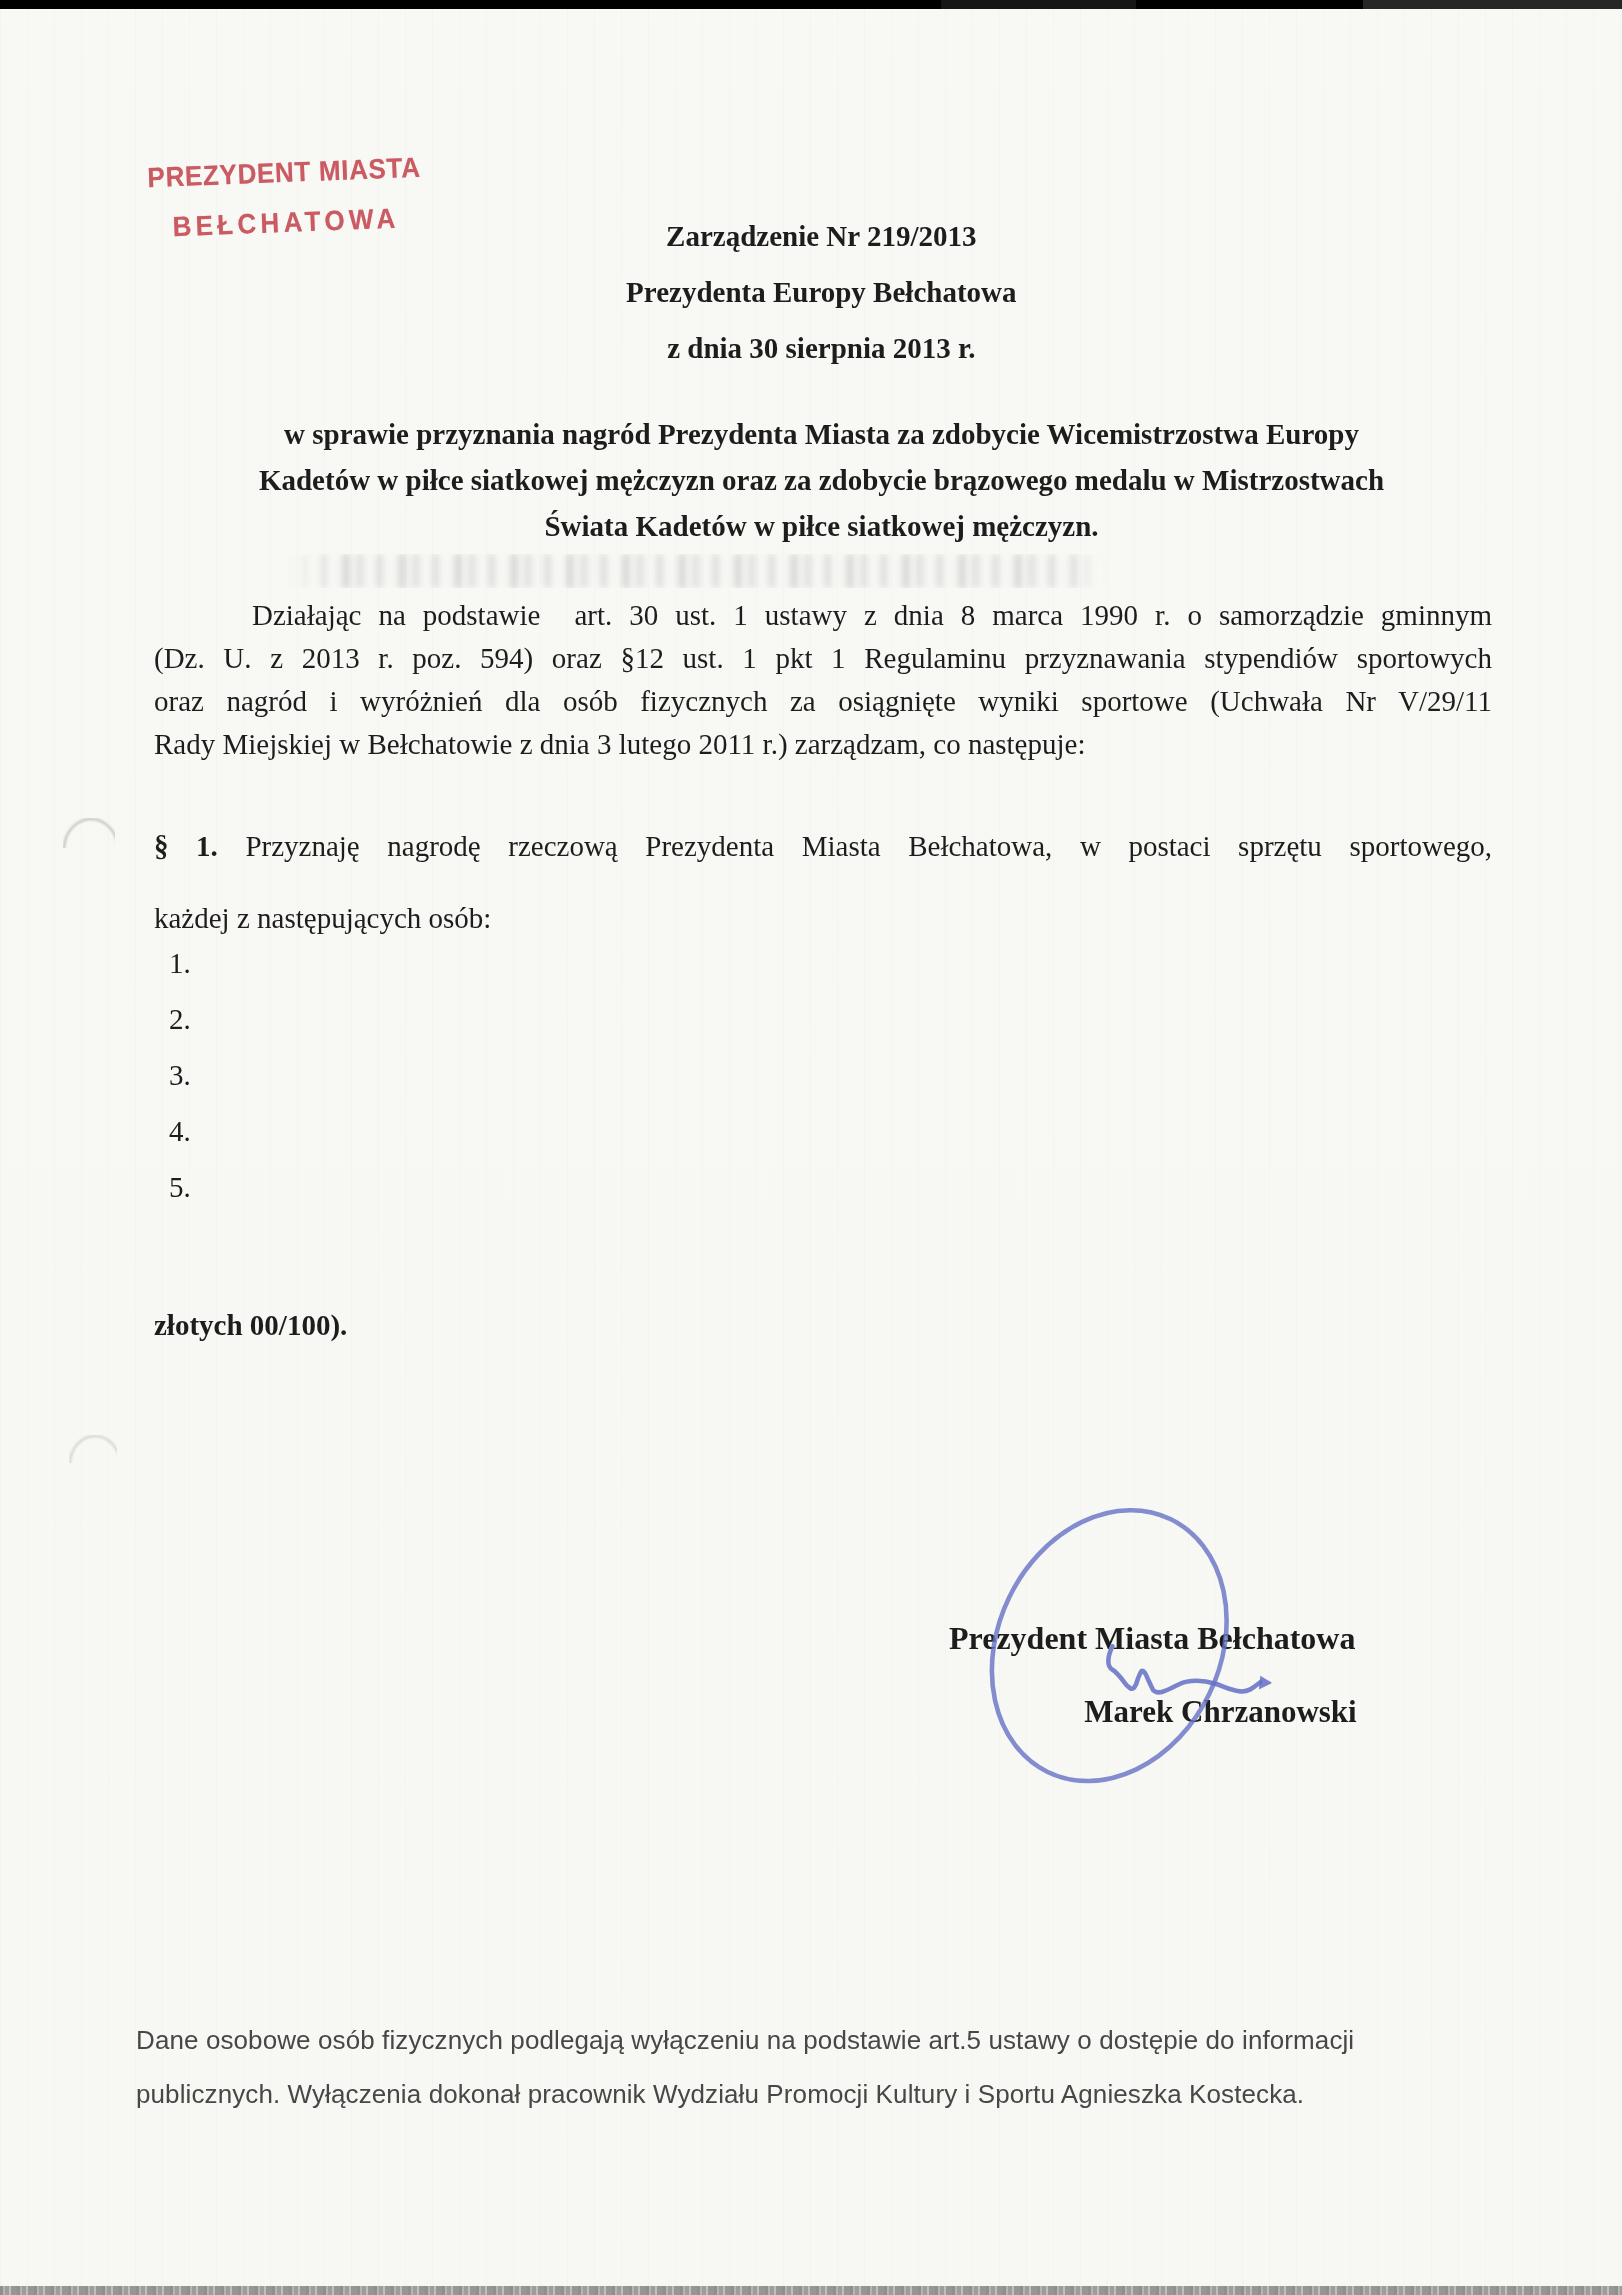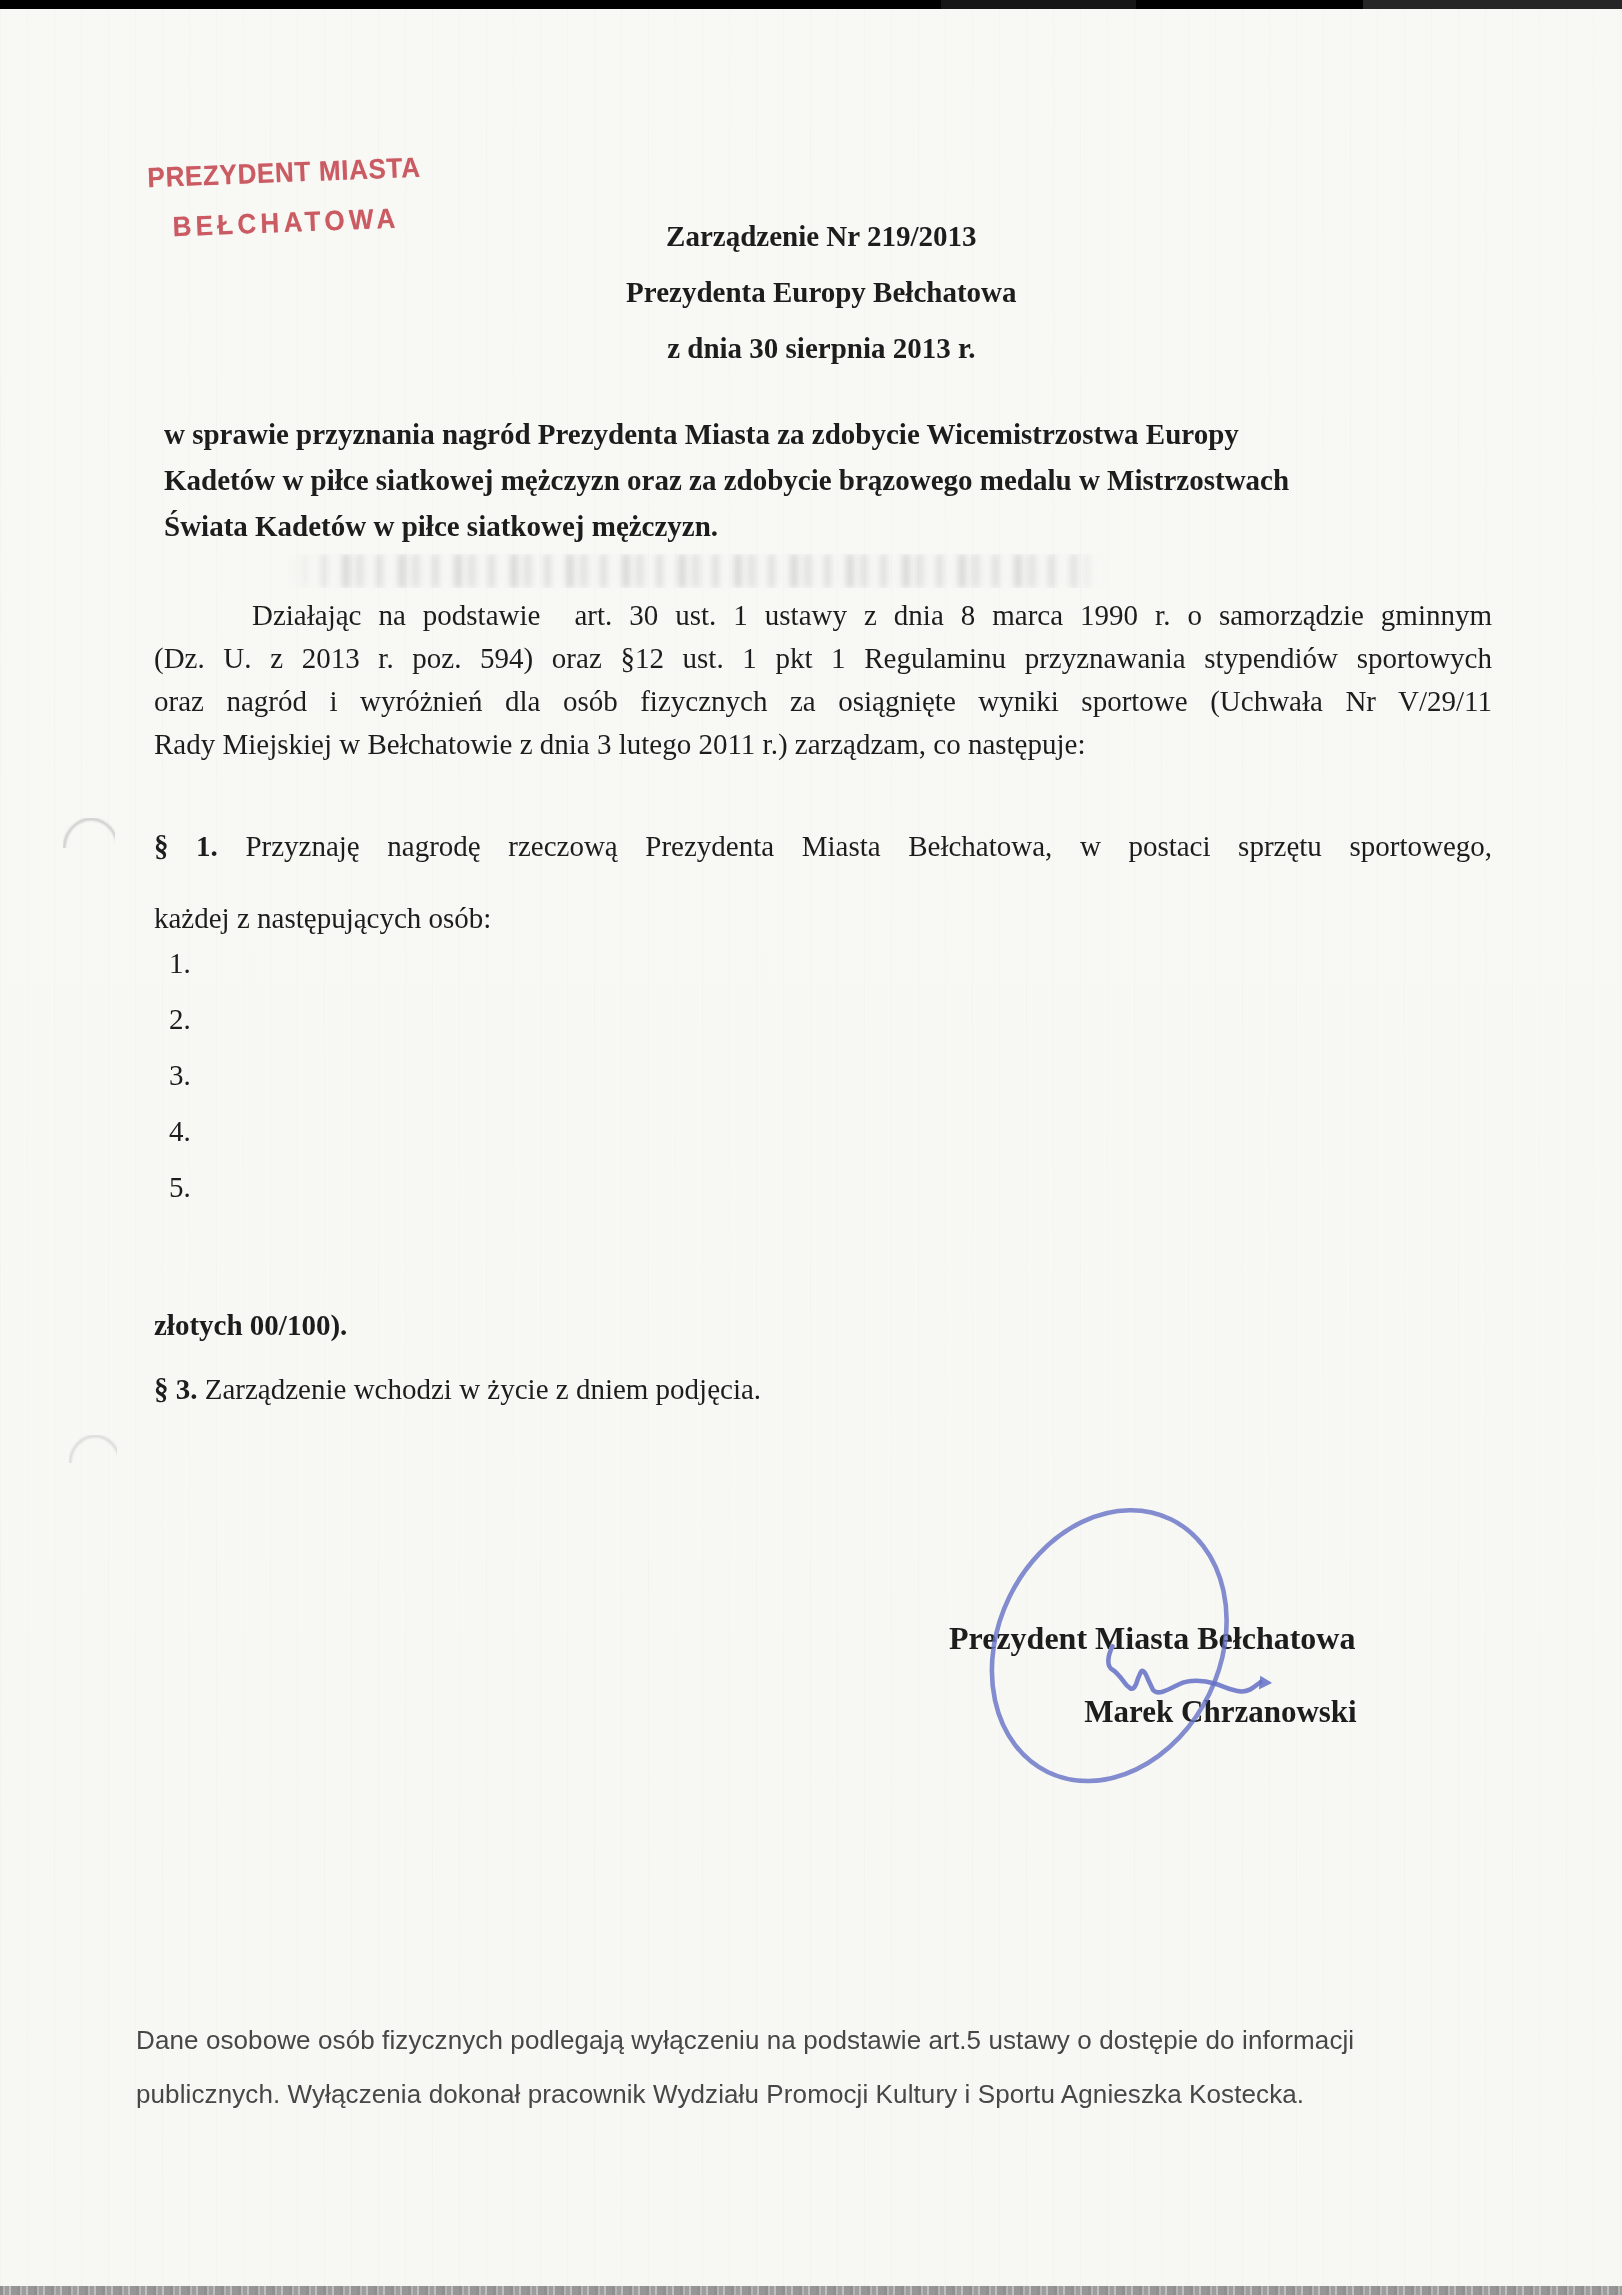--- a/index.html
+++ b/index.html
@@ -39,21 +39,21 @@
     text-align:center;transform:rotate(-2.2deg);
     font-family:"Liberation Sans","DejaVu Sans",sans-serif;
     font-weight:700;color:#c5464f;opacity:.88;
     text-shadow:0 0 0.7px rgba(197,70,79,.55);
   }
   .stamp-l1{font-size:28px;letter-spacing:0.7px;transform:scaleX(.93);}
   .stamp-l2{font-size:28px;letter-spacing:4.6px;transform:scaleX(.93);margin-top:17.7px;}
   
   .title-block{position:absolute;left:19.6px;right:0;top:208px;text-align:center;font-weight:bold;font-size:29px;}
   .title-block .tl{line-height:56px;height:56px;}
-  .subject{position:absolute;left:164px;width:1315px;top:411px;font-weight:bold;font-size:29px;line-height:46px;}
+  .subject{position:absolute;left:164px;width:1315px;top:411px;text-align:center;font-weight:bold;font-size:29px;line-height:46px;}
   
   .legal{position:absolute;left:154px;width:1338px;top:594px;font-size:29px;line-height:43px;}
   .jline{text-align:justify;text-align-last:justify;-moz-text-align-last:justify;}
   .indent{text-indent:98px;}
   .sec{position:absolute;left:154px;width:1338px;font-size:29px;}
   .s1-l1{top:830px;}
   .s1-l2{top:902px;}
   .list{position:absolute;left:169px;top:944px;font-size:29px;}
   .list .li{height:56px;line-height:38px;}
   .s2-l1{top:1249px;}
@@ -113,23 +113,20 @@
   <div class="list">
     <div class="li">1.</div>
     <div class="li">2.</div>
     <div class="li">3.</div>
     <div class="li">4.</div>
     <div class="li">5.</div>
   </div>
 
   <div class="sec s2-l2 b">złotych 00/100).</div>
 
-  <div class="sec s3">
-    <span class="b">§ 3.</span><span> Zarządzenie wchodzi w życie z dniem podjęcia.</span>
-  </div>
 
   <div class="sig">
     <div class="sig-title">Prezydent Miasta Bełchatowa</div>
     <div class="sig-name">Marek Chrzanowski</div>
     <svg class="sig-svg" width="497" height="353" viewBox="0 0 760 540">
       <ellipse cx="245" cy="235" rx="170" ry="215" transform="rotate(26 245 235)" fill="none" stroke-width="7" stroke-linecap="round" opacity="0.8" stroke="#6470c6"></ellipse>
       <path d="M 250 236
                C 243 250, 240 266, 250 272
                C 258 277, 264 286, 272 296
                L 277 300

